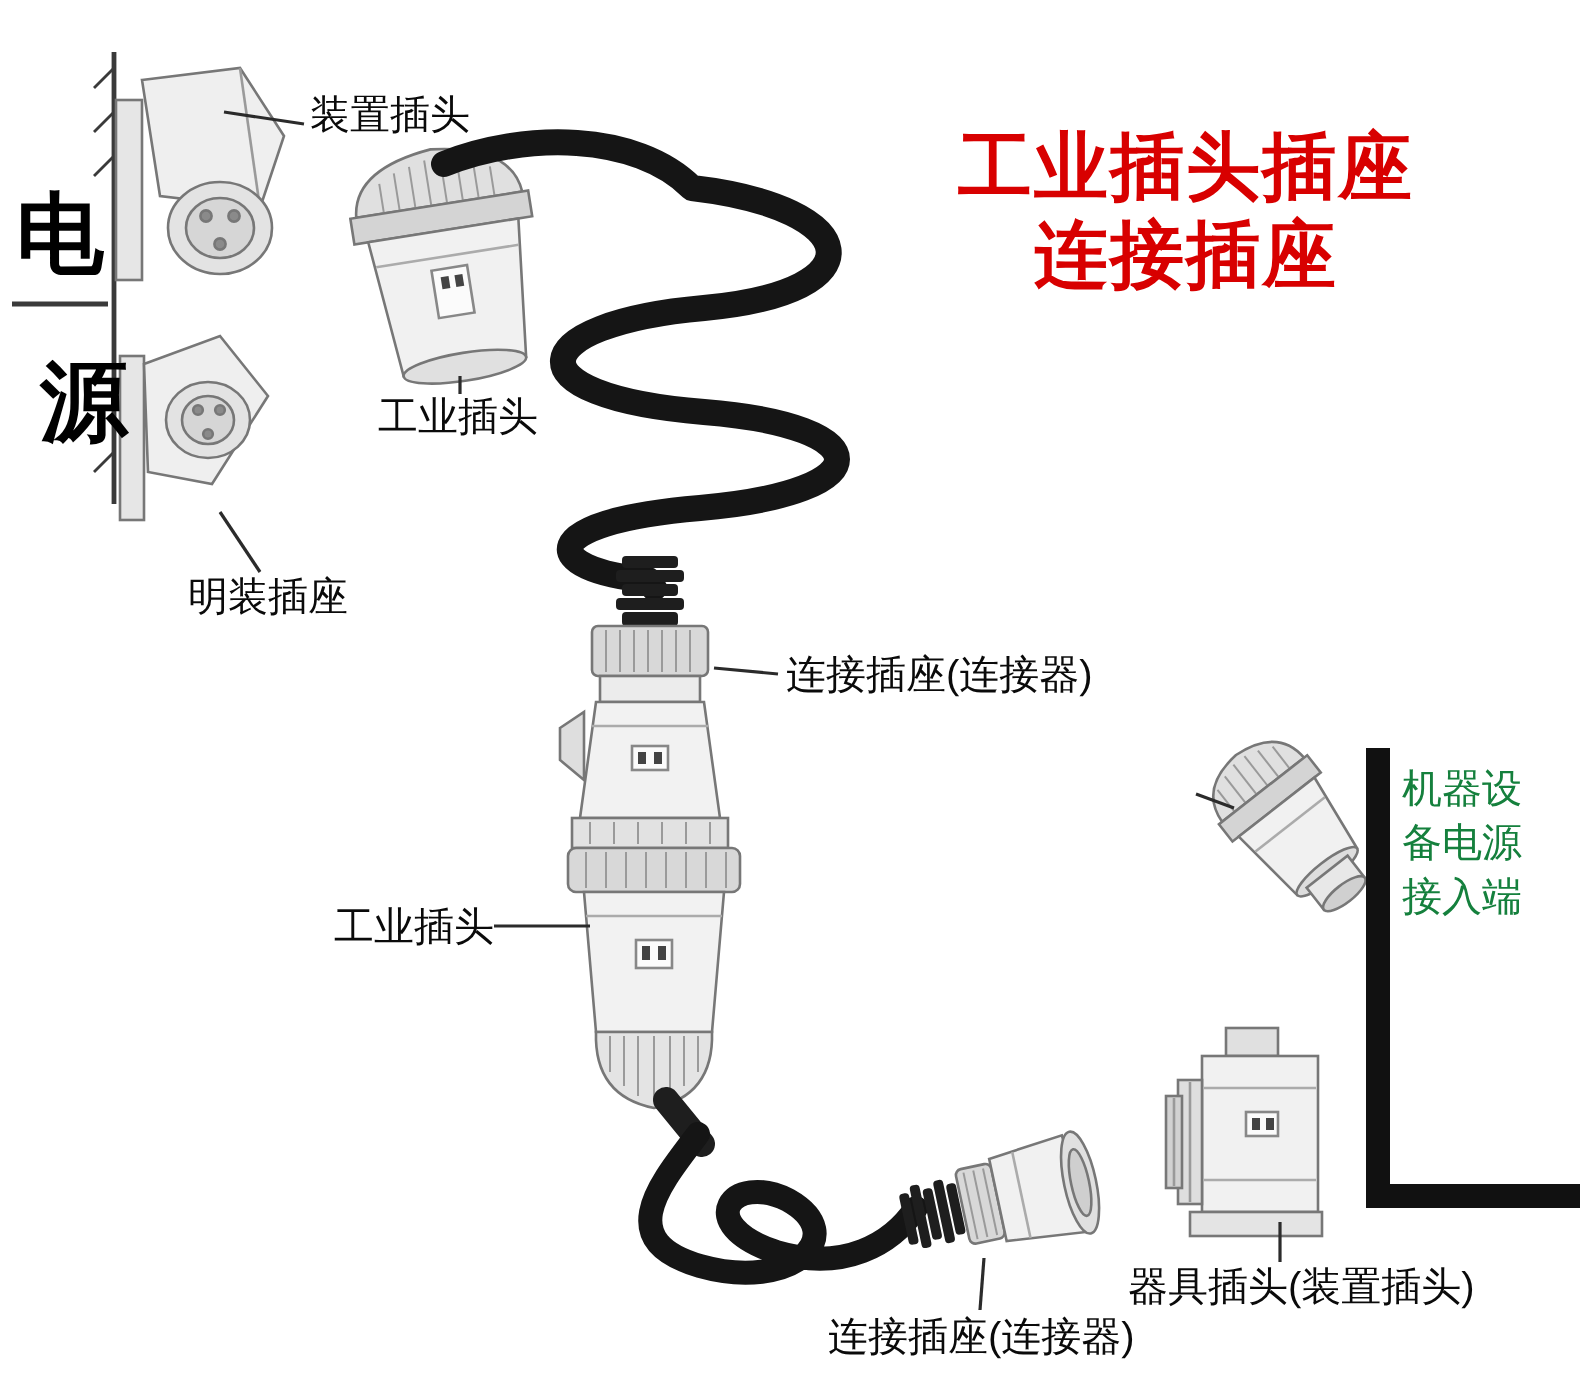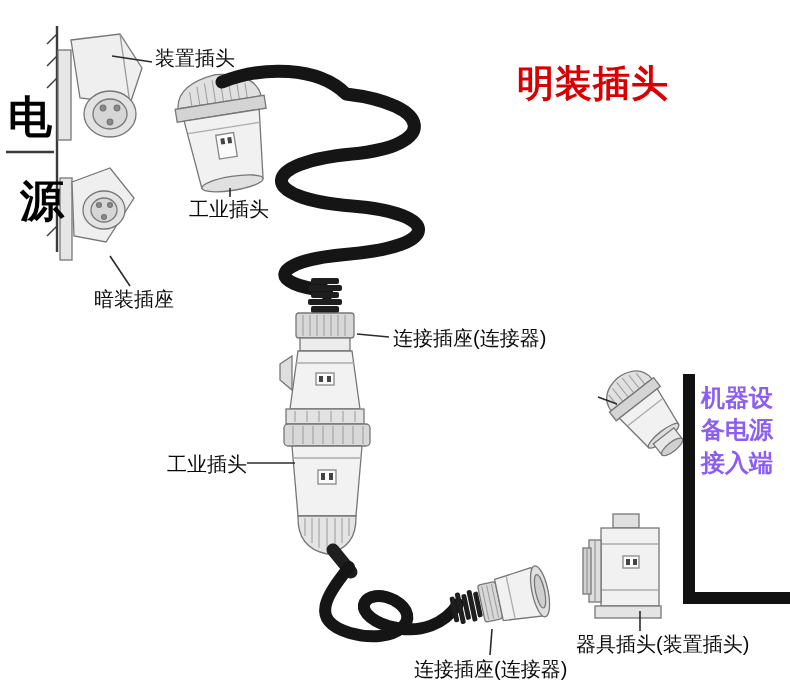--- a/index.html
+++ b/index.html
@@ -17,21 +17,21 @@
   .power-char {
     position:absolute; font-size:44px; font-weight:bold; color:#000;
   }
   #diagram-title {
     position:absolute; left:462px; top:62px; width:262px;
     text-align:center; font-weight:bold; font-size:37px; line-height:1.18;
     letter-spacing:1px;
   }
   #machine-label {
     position:absolute; left:701px; top:382px; width:84px;
-    font-size:24px; font-weight:bold; color:#8b5cf6;
+    font-size:20px; font-weight:normal; color:#15803d;
     line-height:1.35; white-space:pre-line;
   }
 </style>
 </head>
 <body>
 
 <div id="canvas">
 
   <svg id="art" width="790" height="689" viewBox="0 0 790 689">
 
@@ -235,35 +235,36 @@
       <line x1="247" y1="463" x2="295" y2="463"></line>
       <line x1="492" y1="629" x2="490" y2="655"></line>
       <line x1="640" y1="611" x2="640" y2="631"></line>
     </g>
   </svg>
 
   <div class="power-char" style="left:8px; top:88px;">电</div>
   <div class="power-char" style="left:20px; top:172px;">源</div>
 
   <div id="diagram-title" style="color: rgb(216, 0, 0);">
-    <div>明装插头</div>
+    <div>工业插头插座</div>
+    <div>连接插座</div>
   </div>
 
   <div class="lbl" style="left:155px; top:46px;">装置插头</div>
 
   <div class="lbl" style="left:189px; top:197px;">工业插头</div>
 
-  <div class="lbl" style="left:94px; top:287px;">暗装插座</div>
+  <div class="lbl" style="left:94px; top:287px;">明装插座</div>
 
   <div class="lbl" style="left:393px; top:326px;">连接插座(连接器)</div>
 
 
   <div class="lbl" style="left:167px; top:452px;">工业插头</div>
 
   <div class="lbl" style="left:414px; top:657px;">连接插座(连接器)</div>
 
-  <div class="lbl" style="left:576px; top:632px;">器具插头(装置插头)</div>
+  <div class="lbl" style="left:564px; top:632px;">器具插头(装置插头)</div>
 
   <div id="machine-label">机器设
 备电源
 接入端</div>
 
 </div>
 
 </body></html>

